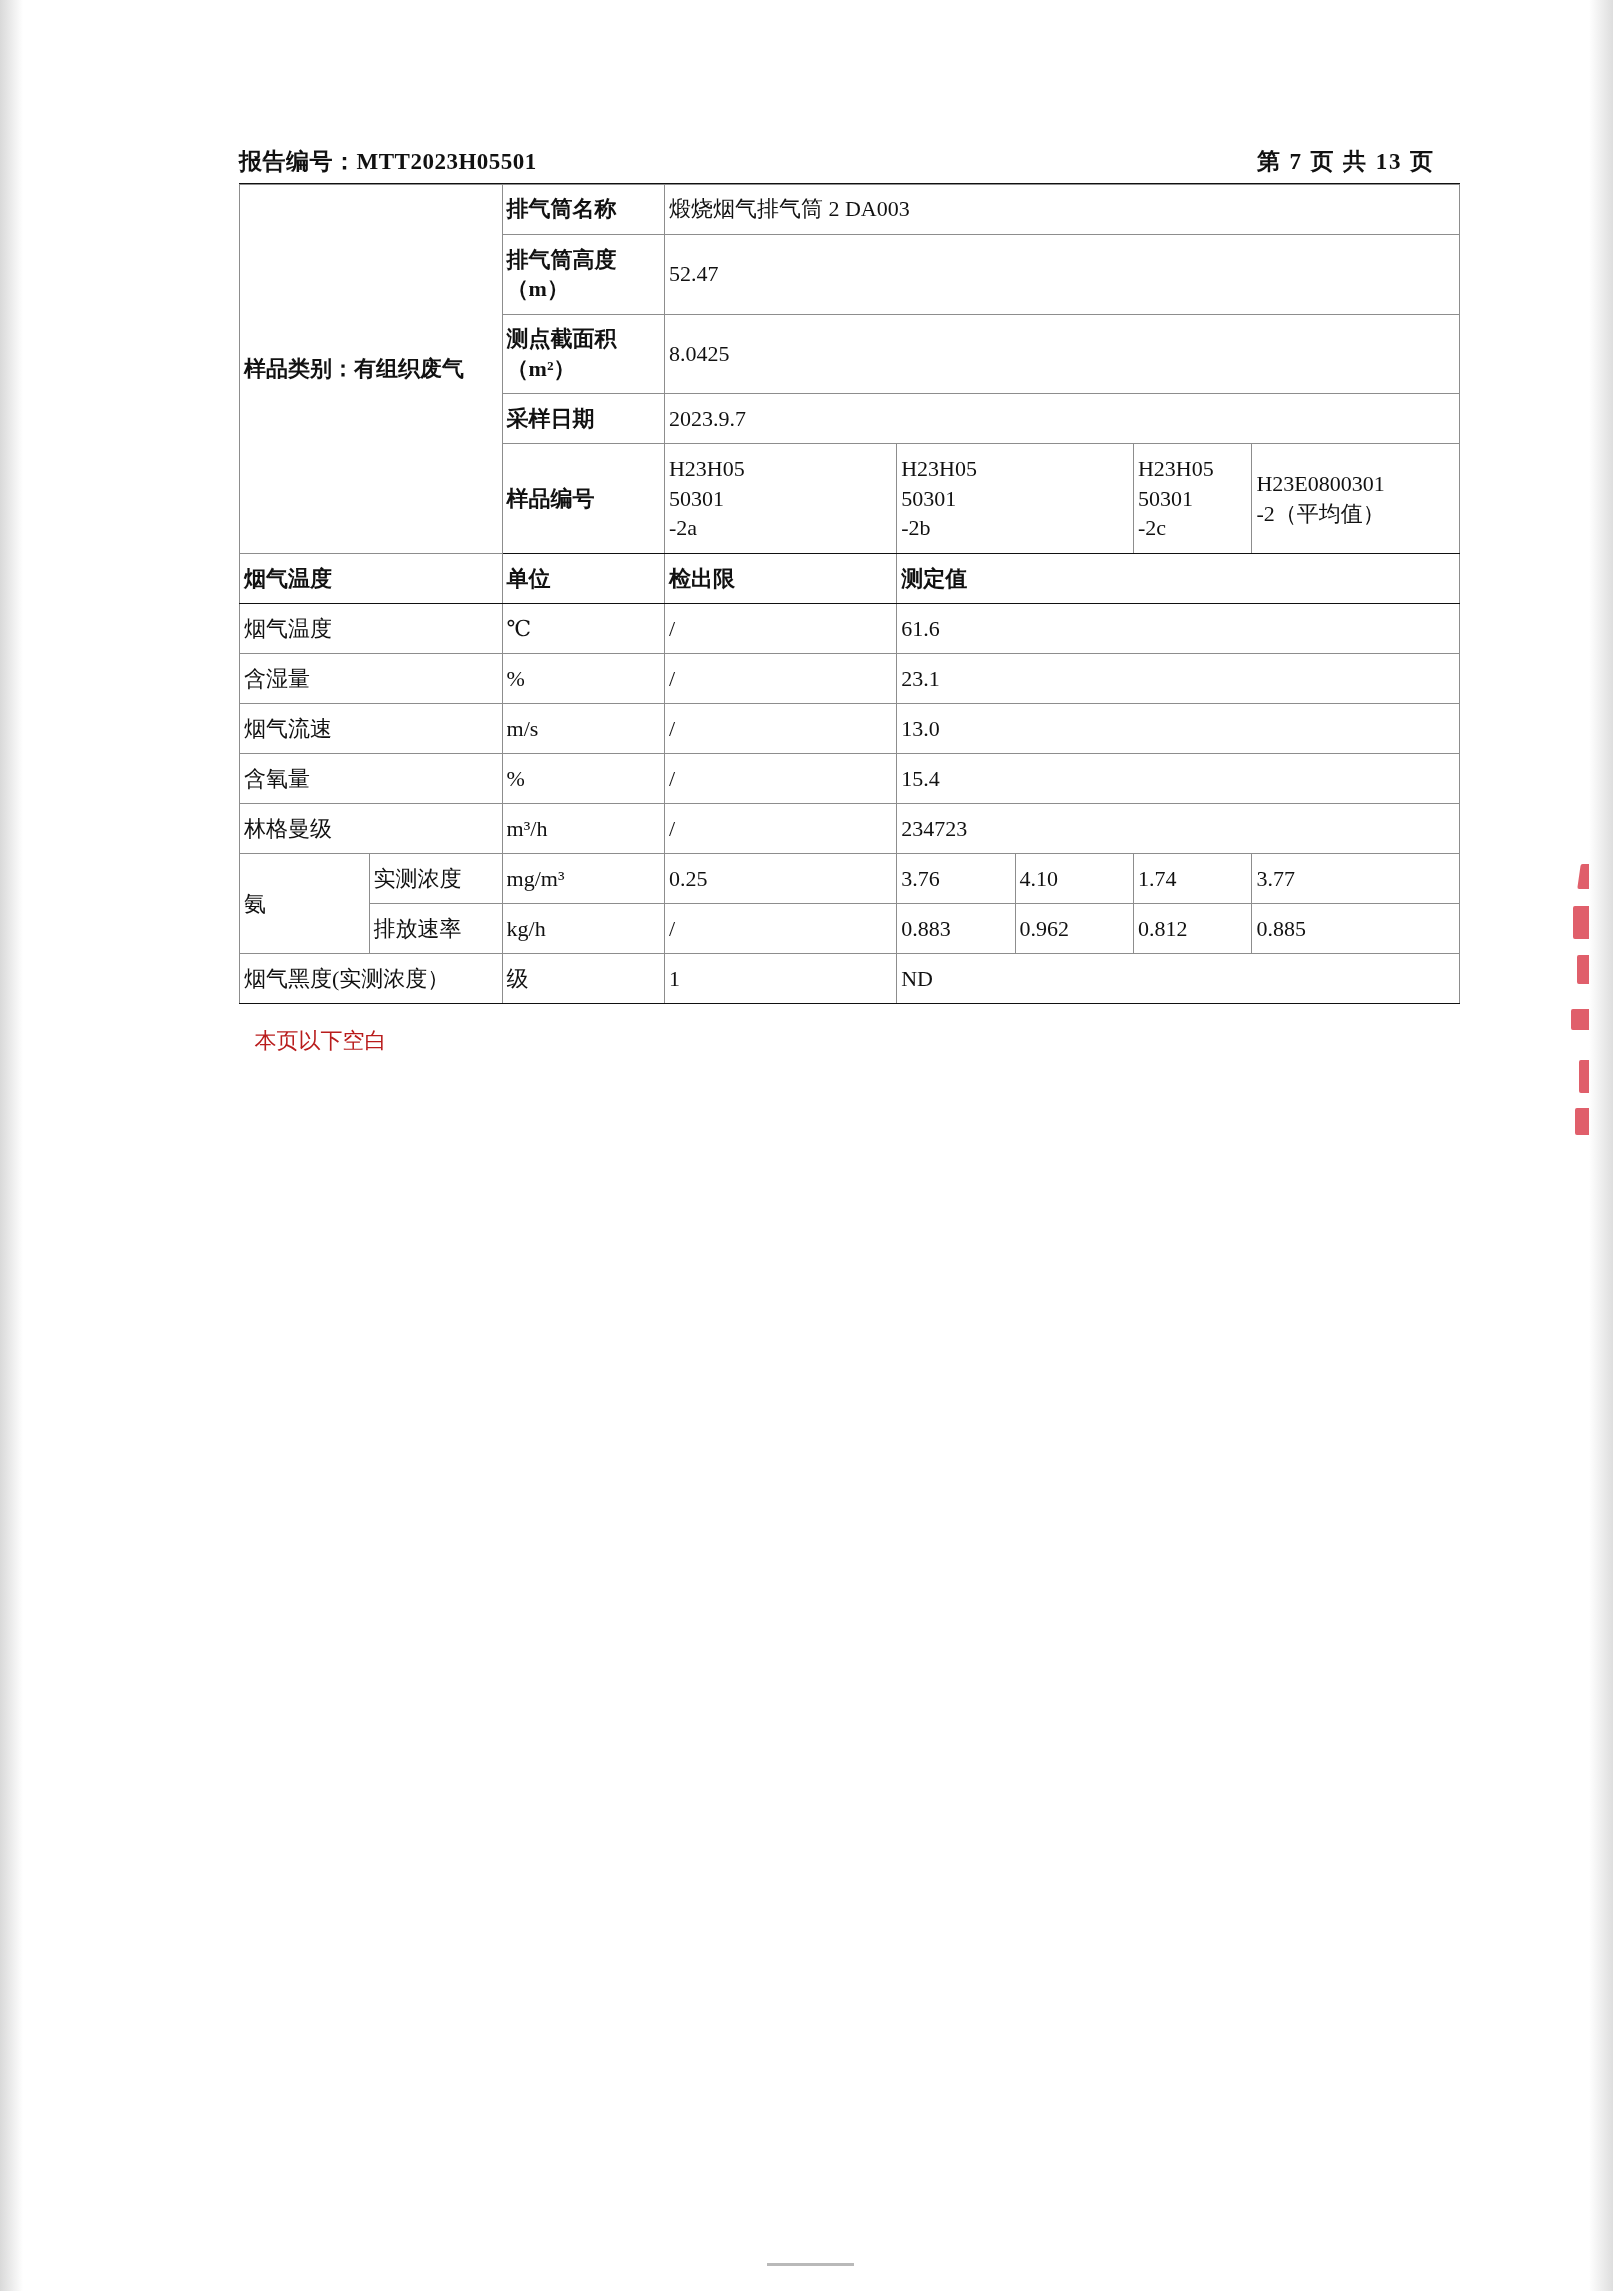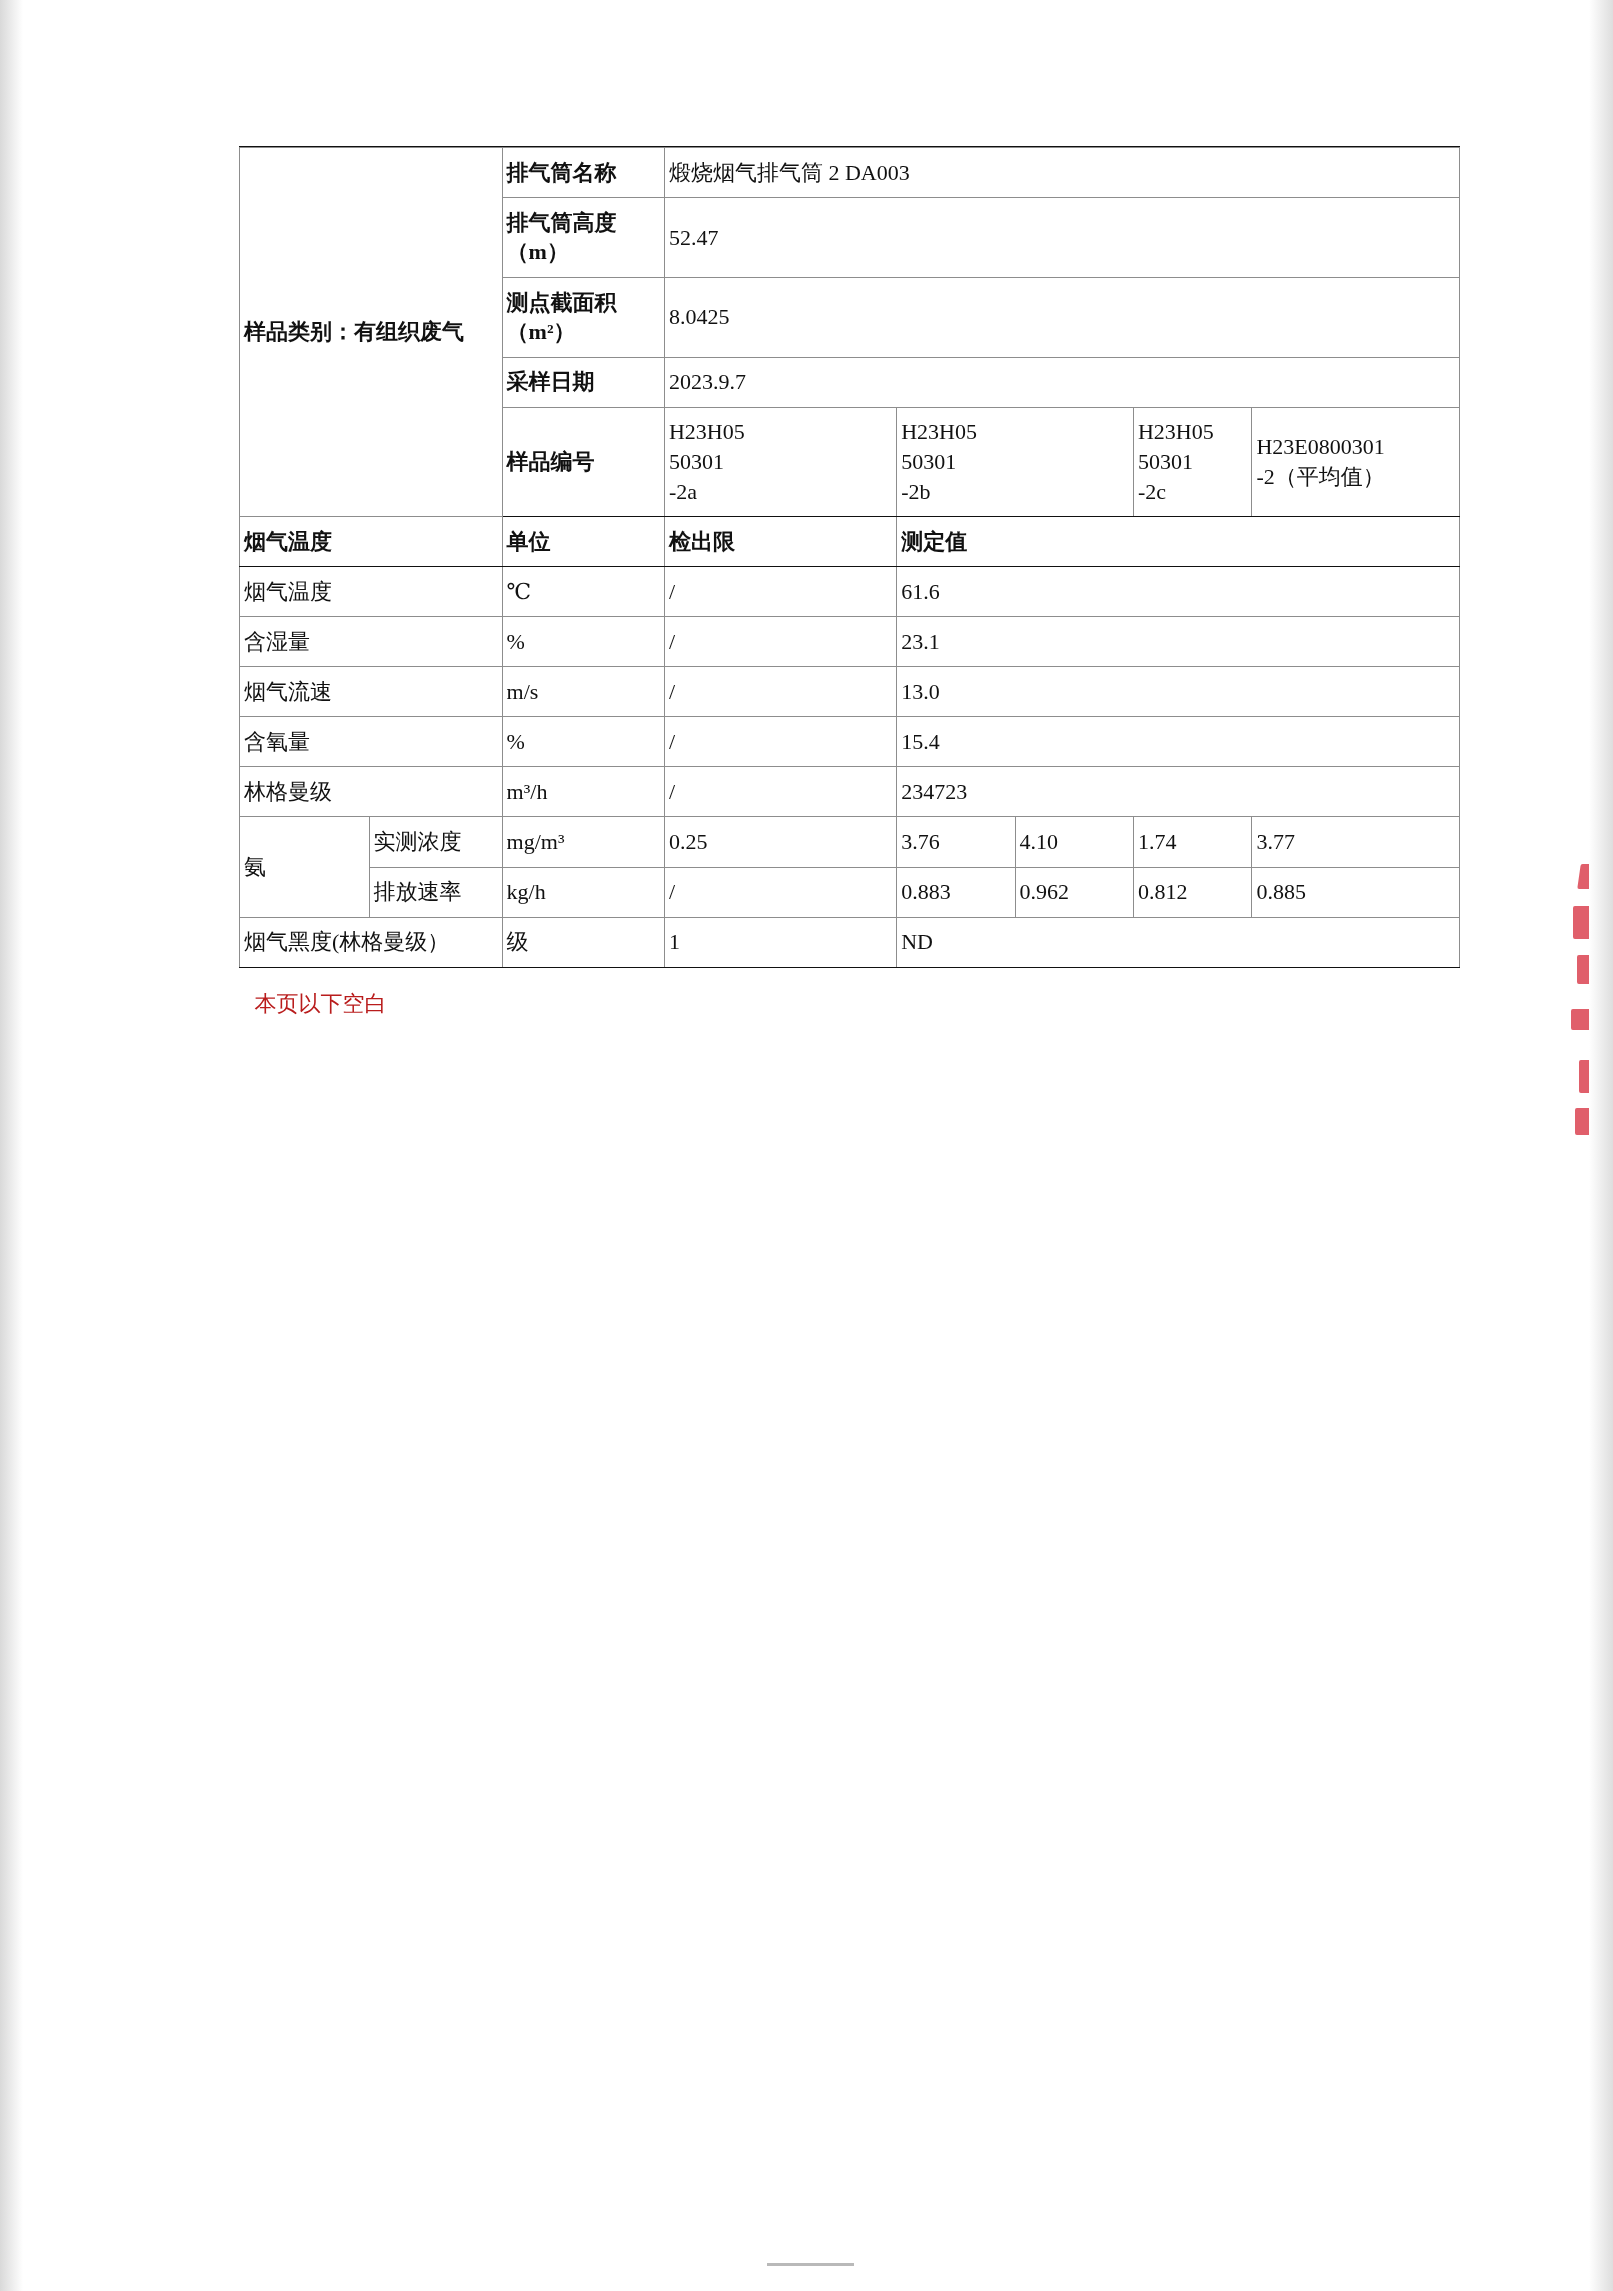--- a/index.html
+++ b/index.html
@@ -136,20 +136,24 @@
     background: #b9b9b9;
   }
 </style>
 </head>
 <body>
 
 <div class="page">
 
   <div class="content">
 
+    <div class="doc-header">
+      <div class="report-no">报告编号：MTT2023H05501</div>
+      <div class="page-no">第 7 页 共 13 页</div>
+    </div>
     <div class="header-rule"></div>
 
     <table class="report">
       <colgroup>
         <col style="width:115px">
         <col style="width:118px">
         <col style="width:144px">
         <col style="width:103px">
         <col style="width:103px">
         <col style="width:105px">
@@ -251,21 +255,21 @@
           <td>排放速率</td>
           <td>kg/h</td>
           <td colspan="2">/</td>
           <td>0.883</td>
           <td>0.962</td>
           <td>0.812</td>
           <td class="outer-r">0.885</td>
         </tr>
 
         <tr class="thick-bottom">
-          <td colspan="2" class="outer-l">烟气黑度(林格曼级）</td>
+          <td colspan="2" class="outer-l">烟气黑度(实测浓度）</td>
           <td>级</td>
           <td colspan="2">1</td>
           <td colspan="4" class="outer-r">ND</td>
         </tr>
       </tbody>
     </table>
 
     <div class="note">本页以下空白</div>
   </div>
 

